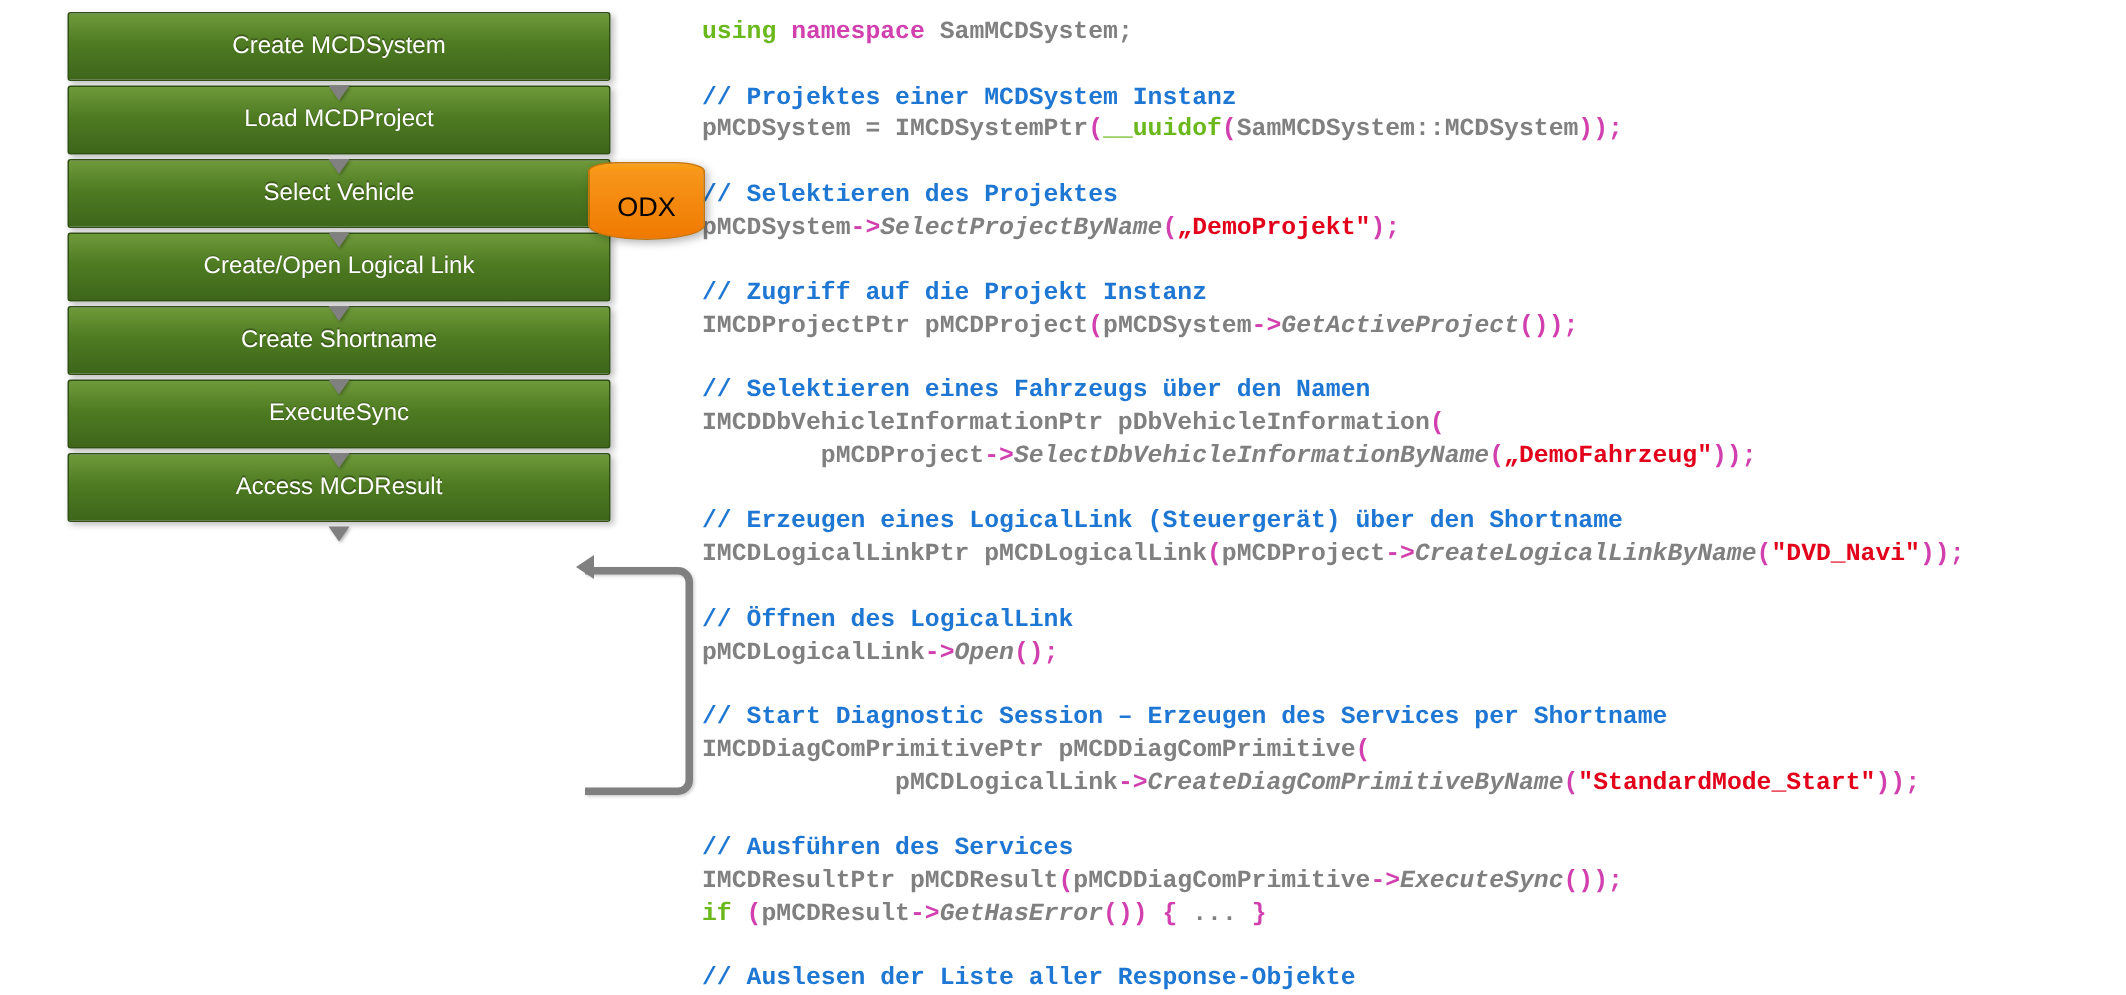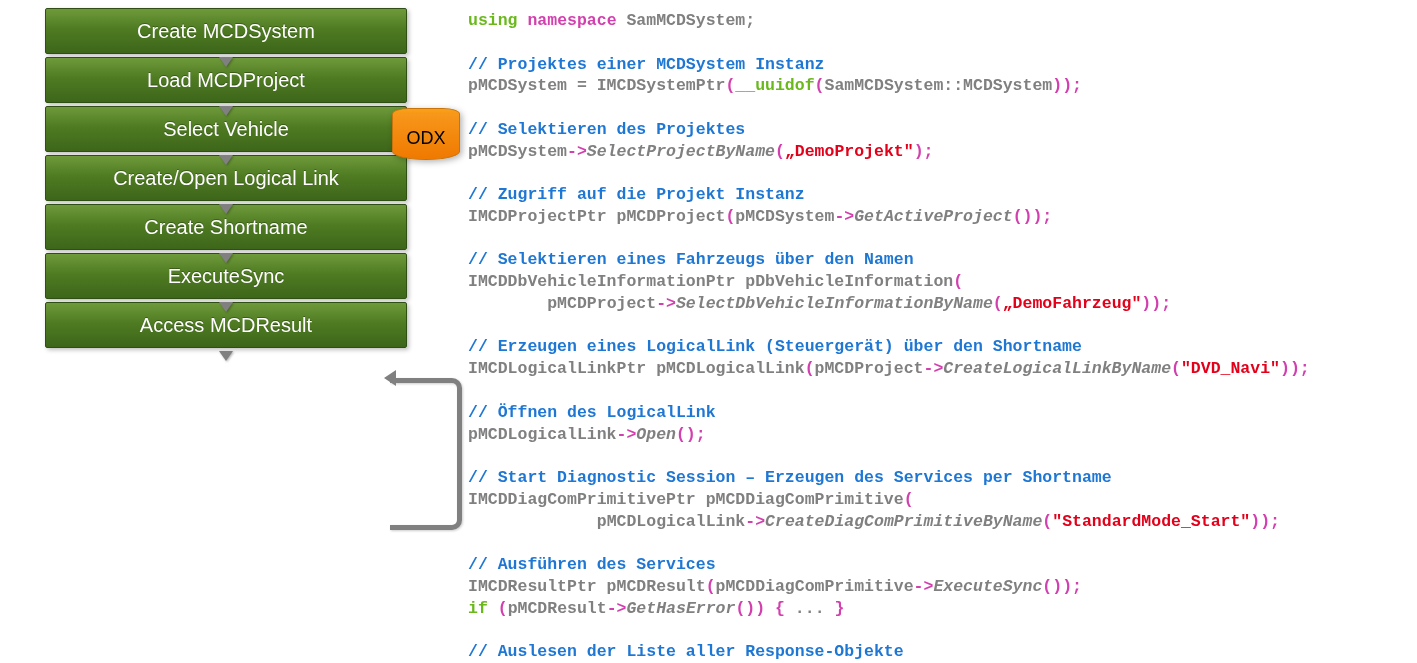--- a/index.html
+++ b/index.html
@@ -26,21 +26,21 @@
     flex-direction: column;
     align-items: center;
   }
   .step {
     width: 362px;
     height: 46px;
     background: linear-gradient(to bottom, #6f9a3b 0%, #4f7b22 45%, #3d661a 100%);
     border: 1.5px solid #2f4f15;
     border-radius: 2px;
     color: #ffffff;
-    font-size: 20px;
+    font-size: 16px;
     font-weight: 400;
     display: flex;
     align-items: center;
     justify-content: center;
     box-shadow: 2px 2px 4px rgba(0,0,0,0.25);
     text-shadow: 0 -1px 0 rgba(0,0,0,0.3);
   }
   .arrow-down {
     width: 0;
     height: 0;
@@ -81,21 +81,21 @@
     top: 362px;
     width: 0; height: 0;
     border-top: 8px solid transparent;
     border-bottom: 8px solid transparent;
     border-right: 12px solid #808080;
   }
   .odx {
     position: absolute;
     left: 376px;
     top: 100px;
-    width: 68px;
+    width: 78px;
     height: 52px;
     display: flex;
     flex-direction: column;
     filter: drop-shadow(2px 2px 3px rgba(0,0,0,0.3));
   }
   .odx .top {
     height: 12px;
     background: linear-gradient(to bottom,#f9a21b,#f68a0c);
     border-radius: 50% / 100%;
     border: 1px solid #c9740a;

